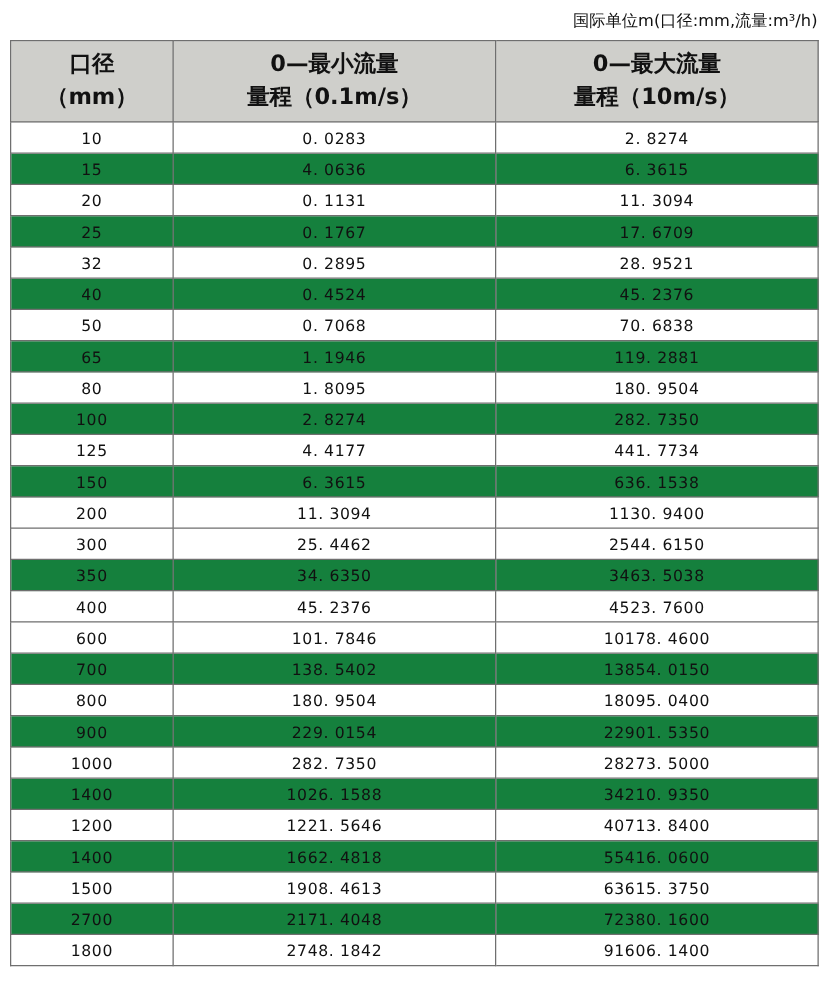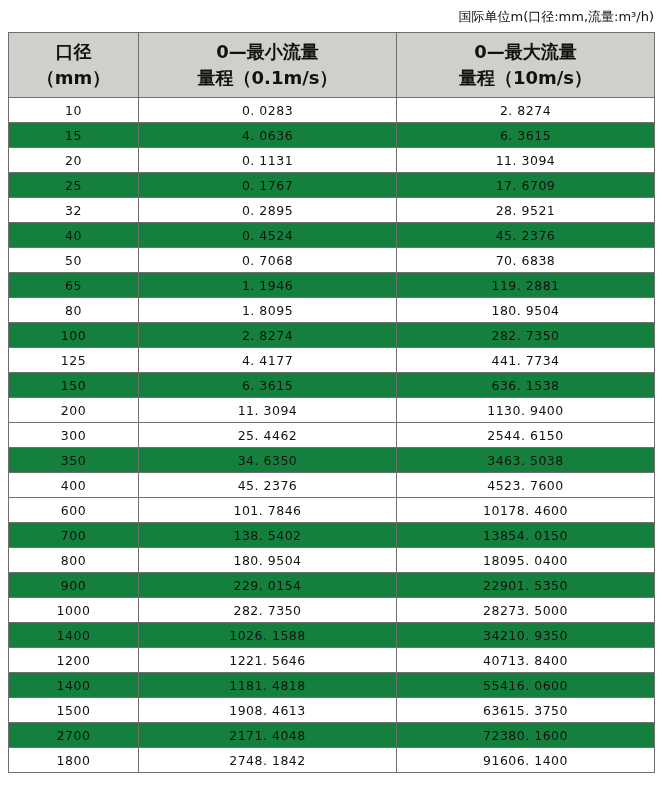--- a/index.html
+++ b/index.html
@@ -207,21 +207,21 @@
           <td>1026. 1588</td>
           <td>34210. 9350</td>
         </tr>
         <tr>
           <td>1200</td>
           <td>1221. 5646</td>
           <td>40713. 8400</td>
         </tr>
         <tr class="alt">
           <td>1400</td>
-          <td>1181. 4818</td>
+          <td>1662. 4818</td>
           <td>55416. 0600</td>
         </tr>
         <tr>
           <td>1500</td>
           <td>1908. 4613</td>
           <td>63615. 3750</td>
         </tr>
         <tr class="alt">
           <td>2700</td>
           <td>2171. 4048</td>

